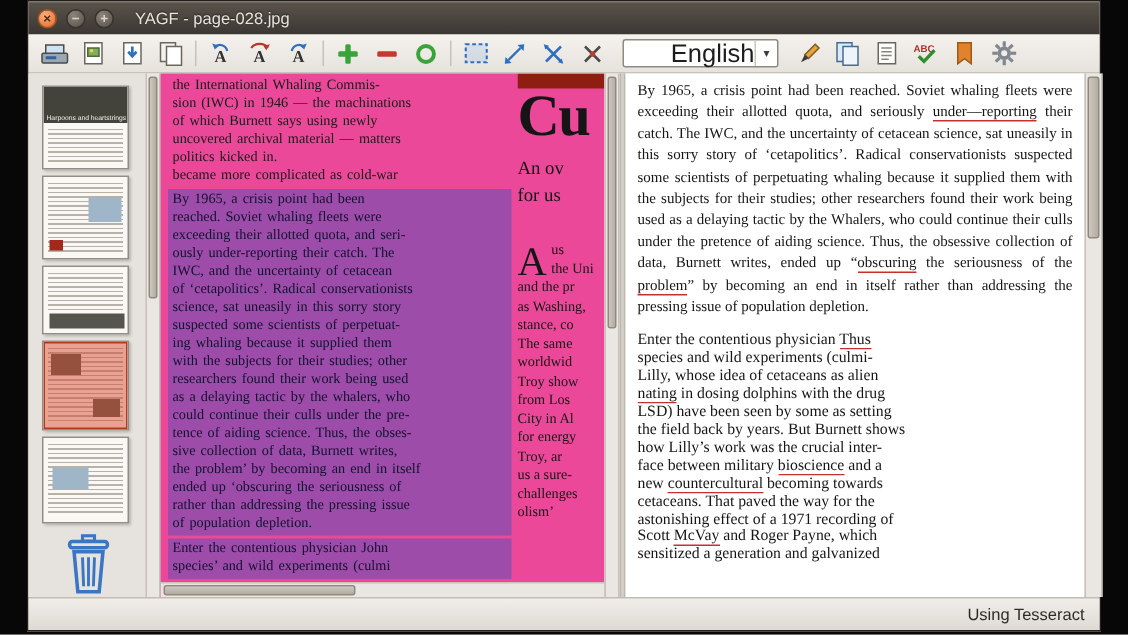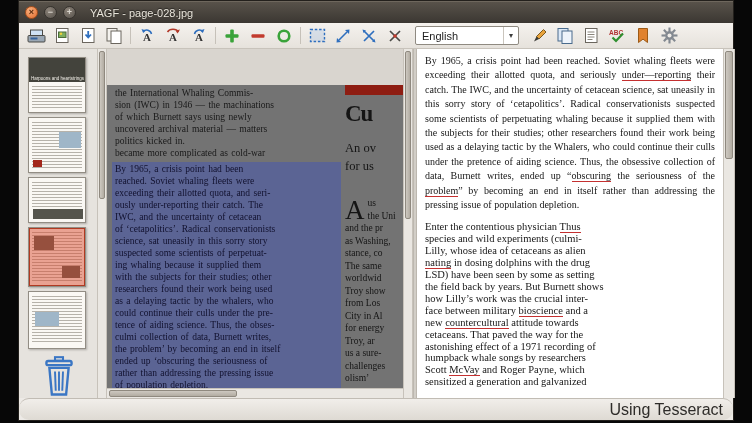--- a/index.html
+++ b/index.html
@@ -20,21 +20,21 @@
                 text-shadow:0 -1px 1px rgba(0,0,0,.55); white-space:nowrap; }
 
   
   .toolbar { height:26px; flex:0 0 26px; background:linear-gradient(#f5f2ee,#e6e2dc);
              border-bottom:1px solid #c8c3bb; display:flex; align-items:center; padding:0 4px; }
   .tbtn { width:26px; height:22px; display:flex; align-items:center; justify-content:center; border-radius:3px; }
   .tbtn svg { display:block; }
   .sep { width:1px; height:17px; background:#c6c1b9; margin:0 3px; flex:0 0 1px; }
   .combo { height:19px; width:104px; background:#fff; border:1px solid #8f8a81; border-radius:2px;
            display:flex; align-items:center; margin:0 7px; }
-  .combo-text { flex:1; font-size:11px; color:#1d1d1d; padding-left:6px; white-space:nowrap; }
+  .combo-text { flex:1; font-size:17px; color:#1d1d1d; padding-left:6px; white-space:nowrap;text-align:right; }
   .combo-arrow { width:15px; align-self:stretch; border-left:1px solid #cac5bd; display:flex;
                  align-items:center; justify-content:center; font-size:8px; color:#3d3d3d; }
 
   
   .main { flex:1 1 auto; min-height:0; display:flex; background:#d9d5cf; }
 
   .sidebar { flex:0 0 78px; position:relative; background:#e6e3de; }
   .thumb { position:absolute; left:9px; width:58px; background:#faf8f4; border:1px solid #928d84;
            box-shadow:1px 1px 2px rgba(0,0,0,.25); overflow:hidden; }
   .t-photo { background:#43433c; position:relative; }
@@ -46,56 +46,56 @@
   .overlay-sel { position:absolute; inset:0; background:rgba(216,75,48,.5); border:1px solid #b03a22; }
 
   .trash { position:absolute; left:20px; top:306px; width:40px; height:42px; display:flex;
            align-items:center; justify-content:center; }
 
   .vscroll { flex:0 0 10px; background:#eae7e2; border-left:1px solid #c7c2ba; border-right:1px solid #c7c2ba; position:relative; }
   .vscroll.wide { flex:0 0 12px; }
   .vthumb { position:absolute; left:1px; right:1px; background:linear-gradient(90deg,#cdc8c0,#b2aca2);
             border:1px solid #8f897f; border-radius:2px; }
 
-  .image-area { flex:0 0 296px; position:relative; background:#737373; overflow:hidden;margin-top:36px; }
+  .image-area { flex:0 0 296px; position:relative; background:#ec4899; overflow:hidden; }
   .hscroll { position:absolute; left:0; right:0; bottom:0; height:10px; background:#eae7e2;
              border-top:1px solid #c7c2ba; }
   .hthumb { position:absolute; top:1px; bottom:1px; background:linear-gradient(#cdc8c0,#b2aca2);
             border:1px solid #8f897f; border-radius:2px; }
 
   .page-col1 { position:absolute; left:8px; top:2px; width:226px; font-family:"Liberation Serif", serif;
                font-size:9.5px; color:#191919; word-spacing:1px; }
   .page-col1 .ln { line-height:12px; white-space:nowrap; overflow:hidden; }
   .scan-top { margin-bottom:3px; }
   .sel { background:rgba(62,82,188,.45); padding:1px 3px 2px 3px; margin-left:-3px; color:#11112e; }
   .sel2 { margin-top:2px; }
 
   .page-col2 { position:absolute; left:238px; top:0; width:58px; height:100%; overflow:hidden;
                font-family:"Liberation Serif", serif; color:#151515; }
   .banner { width:70px; height:10px; background:#8e1d12; }
-  .headline { font-size:23px; font-weight:bold; line-height:32px; letter-spacing:-1px; margin-top:3px; white-space:nowrap; }
+  .headline { font-size:39px; font-weight:bold; line-height:32px; letter-spacing:-1px; margin-top:3px; white-space:nowrap; }
   .subtitle { margin-top:9px; }
   .subtitle .ln { font-size:12.5px; line-height:18px; white-space:nowrap; }
   .c2body { margin-top:22px; }
   .dropcap { float:left; font-size:27px; line-height:24px; margin:1px 3px 0 0; }
   .c2body .ln { font-size:9.5px; line-height:12.5px; white-space:nowrap; }
 
   .splitter { flex:0 0 4px; background:#d2cec7; border-left:1px solid #bcb7af; border-right:1px solid #bcb7af; }
 
   .ocr { flex:0 0 306px; background:#ffffff; padding:5px 8px 0 8px; overflow:hidden;
          font-family:"Liberation Serif", serif; color:#161616; }
   .p1 { font-size:10px; line-height:14.4px; text-align:justify; }
   .p2 { margin-top:9px; font-size:10.5px; }
   .oln { line-height:11.9px; white-space:nowrap; overflow:hidden; }
   .misspell { border-bottom:1.5px solid #c43030; }
 
   
   .statusbar { height:22px; flex:0 0 22px; background:linear-gradient(#f1eeea,#dedad3);
                border-top:1px solid #c1bcb4; display:flex; align-items:center; justify-content:flex-end;
-               padding:0 10px; font-size:16px; color:#2e2c29;border-radius:10px; }
+               padding:0 10px; font-size:11px; color:#2e2c29; }
 </style>
 </head>
 <body>
 
 <div class="window">
 
   <div class="titlebar">
     <div class="winbtn btn-close">
         <span>×</span>
       </div>
@@ -313,21 +313,21 @@
             <div class="ln">IWC, and the uncertainty of cetacean</div>
             <div class="ln">of ‘cetapolitics’. Radical conservationists</div>
             <div class="ln">science, sat uneasily in this sorry story</div>
             <div class="ln">suspected some scientists of perpetuat-</div>
             <div class="ln">ing whaling because it supplied them</div>
             <div class="ln">with the subjects for their studies; other</div>
             <div class="ln">researchers found their work being used</div>
             <div class="ln">as a delaying tactic by the whalers, who</div>
             <div class="ln">could continue their culls under the pre-</div>
             <div class="ln">tence of aiding science. Thus, the obses-</div>
-            <div class="ln">culmi collection of data, Burnett writes,</div>
+            <div class="ln">sive collection of data, Burnett writes,</div>
             <div class="ln">the problem’ by becoming an end in itself</div>
             <div class="ln">ended up ‘obscuring the seriousness of</div>
             <div class="ln">rather than addressing the pressing issue</div>
             <div class="ln">of population depletion.</div>
           </div>
         <div class="sel sel2">
             <div class="ln">Enter the contentious physician John</div>
             <div class="ln">species’ and wild experiments (culmi</div>
           </div>
       </div>
@@ -374,24 +374,23 @@
       <div class="p1"><span>By 1965, a crisis point had been reached. Soviet whaling fleets were exceeding their allotted quota, and seriously </span><span class="misspell">under—reporting</span><span> their catch. The IWC, and the uncertainty of cetacean science, sat uneasily in this sorry story of ‘cetapolitics’. Radical conservationists suspected some scientists of perpetuating whaling because it supplied them with the subjects for their studies; other researchers found their work being used as a delaying tactic by the Whalers, who could continue their culls under the pretence of aiding science. Thus, the obsessive collection of data, Burnett writes, ended up “</span><span class="misspell">obscuring</span><span> the seriousness of the </span><span class="misspell">problem</span><span>” by becoming an end in itself rather than addressing the pressing issue of population depletion.</span></div>
       <div class="p2">
           <div class="oln"><span>Enter the contentious physician </span><span class="misspell">Thus</span></div>
           <div class="oln"><span>species and wild experiments (culmi-</span></div>
           <div class="oln"><span>Lilly, whose idea of cetaceans as alien</span></div>
           <div class="oln"><span class="misspell">nating</span><span> in dosing dolphins with the drug</span></div>
           <div class="oln"><span>LSD) have been seen by some as setting</span></div>
           <div class="oln"><span>the field back by years. But Burnett shows</span></div>
           <div class="oln"><span>how Lilly’s work was the crucial inter-</span></div>
           <div class="oln"><span>face between military </span><span class="misspell">bioscience</span><span> and a</span></div>
-          <div class="oln"><span>new </span><span class="misspell">countercultural</span><span> attitude towards</span></div>
+          <div class="oln"><span>new </span><span class="misspell">countercultural</span><span> becoming towards</span></div>
           <div class="oln"><span>cetaceans. That paved the way for the</span></div>
           <div class="oln"><span>astonishing effect of a 1971 recording of</span></div>
-          <div class="oln"><span>humpback whale songs by researchers</span></div>
           <div class="oln"><span>Scott </span><span class="misspell">McVay</span><span> and Roger Payne, which</span></div>
           <div class="oln"><span>sensitized a generation and galvanized</span></div>
         </div>
     </div>
 
     <div class="vscroll wide">
       <div class="vthumb" style="top:2px; height:108px;"></div>
     </div>
 
   </div>

